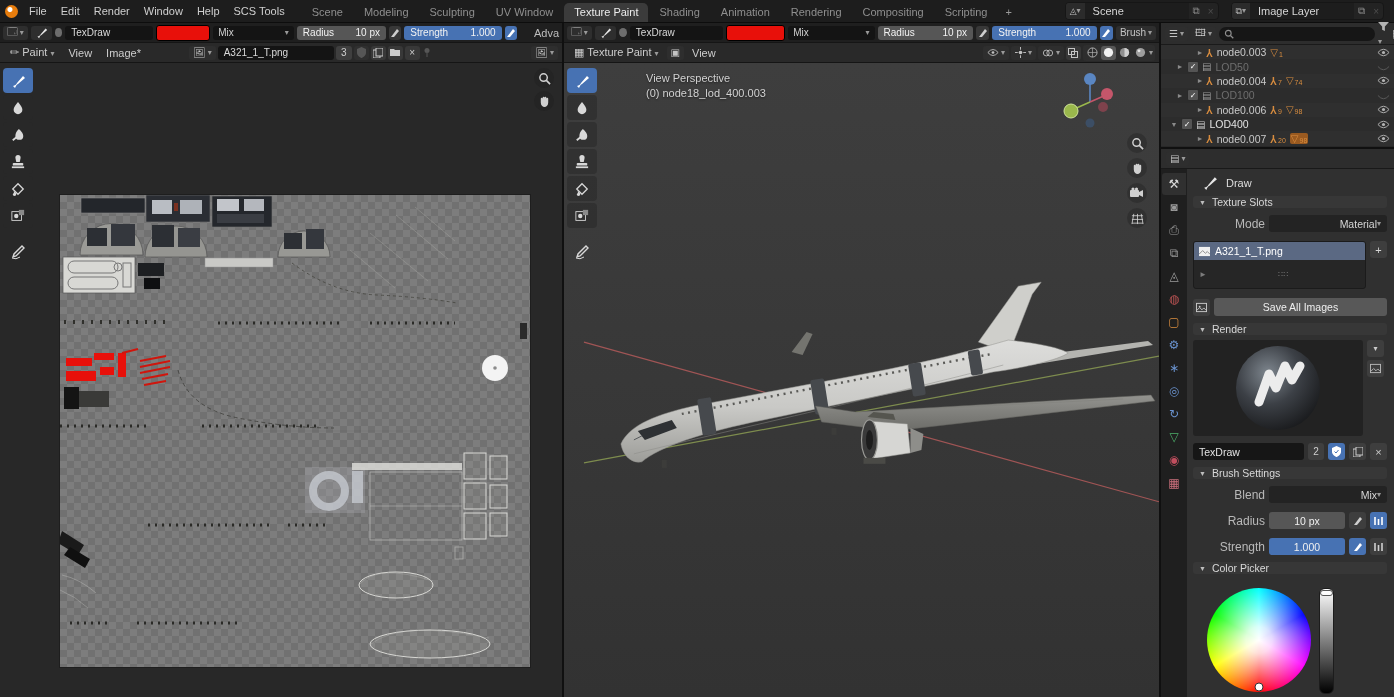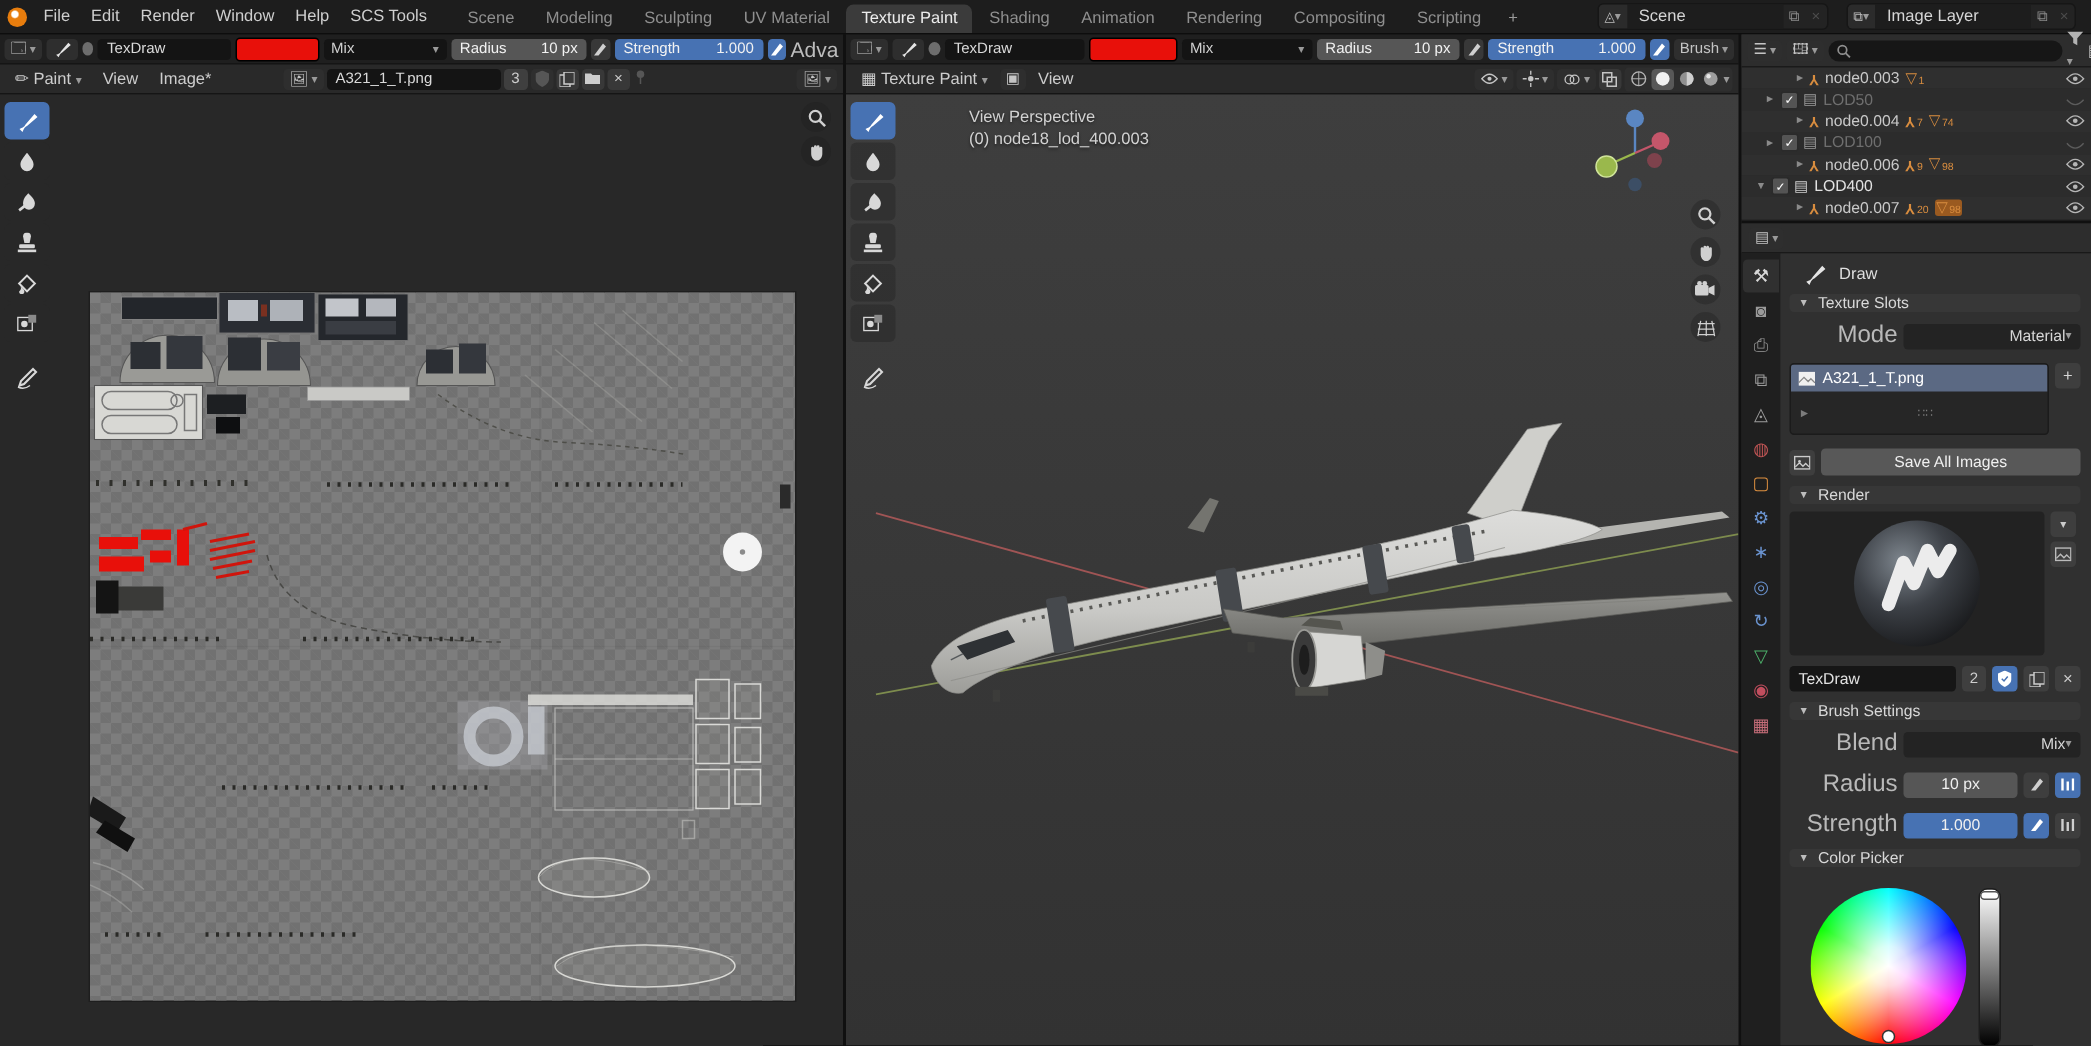--- a/index.html
+++ b/index.html
@@ -91,21 +91,21 @@
   #props-head{height:19px;background:#2d2d2d;border-bottom:1px solid #191919;display:flex;align-items:center;padding:0 5px;gap:3px;}
   #props-main{flex:1;display:flex;min-height:0;}
   #ptabs{width:26px;background:#1f1f1f;display:flex;flex-direction:column;align-items:center;padding-top:4px;gap:1px;}
   .ptab{width:24px;height:22px;display:flex;align-items:center;justify-content:center;font-size:12px;border-radius:3px 0 0 3px;}
   .ptab.active{background:#303030;}
   #pcontent{flex:1;background:#303030;padding:5px 7px 4px 6px;overflow:hidden;display:flex;flex-direction:column;gap:5px;min-width:0;}
   .ptool-row{display:flex;align-items:center;gap:8px;height:24px;color:#dedede;padding-left:8px;}
   .panel-h{height:18px;display:flex;align-items:center;gap:6px;background:#373737;border-radius:3px;color:#d8d8d8;padding:0 6px;font-size:10.5px;}
   .panel-h .tri{font-size:7px;color:#bdbdbd;}
   .prow{display:flex;align-items:center;gap:4px;margin:2px 0 2px 0;}
-  .plabel{width:72px;text-align:right;color:#b9b9b9;font-size:16px;flex:none;}
+  .plabel{width:72px;text-align:right;color:#b9b9b9;font-size:12px;flex:none;}
   .pdrop{flex:1;height:17px;background:#232323;border-radius:3px;display:flex;align-items:center;justify-content:flex-end;padding:0 6px;color:#d6d6d6;font-size:10.5px;}
   .pslider{flex:1;height:17px;background:#565656;border-radius:3px;display:flex;align-items:center;justify-content:center;color:#f0f0f0;font-size:10.5px;}
   .pslider.blue{background:#4772b3;}
   .sqbtn{width:17px;height:17px;border-radius:3px;background:#3e3e3e;display:flex;align-items:center;justify-content:center;flex:none;}
   .sqbtn.blue{background:#4772b3;}
   .listbox{flex:1;background:#262626;border:1px solid #1b1b1b;border-radius:3px;height:46px;display:flex;flex-direction:column;overflow:hidden;}
   .listsel{height:18px;background:#5b6983;display:flex;align-items:center;gap:5px;padding:0 5px;color:#fff;font-size:10.5px;}
   .listfoot{flex:1;display:flex;align-items:center;color:#7c7c7c;font-size:8px;padding:0 5px;justify-content:space-between;}
   .bigbtn{flex:1;height:18px;background:#585858;border-radius:3px;display:flex;align-items:center;justify-content:center;color:#efefef;font-size:10.5px;}
   .brush-prev{display:flex;gap:4px;}
@@ -137,21 +137,21 @@
   <div class="menu-item">File</div>
   <div class="menu-item">Edit</div>
   <div class="menu-item">Render</div>
   <div class="menu-item">Window</div>
   <div class="menu-item">Help</div>
   <div class="menu-item">SCS Tools</div>
   <div id="ws-tabs">
     <div class="ws-tab">Scene</div>
     <div class="ws-tab">Modeling</div>
     <div class="ws-tab">Sculpting</div>
-    <div class="ws-tab">UV Material</div>
+    <div class="ws-tab">UV Window</div>
     <div class="ws-tab active">Texture Paint</div>
     <div class="ws-tab">Shading</div>
     <div class="ws-tab">Animation</div>
     <div class="ws-tab">Rendering</div>
     <div class="ws-tab">Compositing</div>
     <div class="ws-tab">Scripting</div>
     <div class="ws-plus">+</div>
   </div>
   <div class="spacer"></div>
   <div class="tb-widget">
@@ -196,21 +196,21 @@
         </span>
       <span class="wslider blue" style="width:104px;">
           <span>Strength</span>
           <span>1.000</span>
         </span>
       <span class="pbtn blue">
           <svg width="10" height="10" viewBox="0 0 10 10">
             <path d="M1 9 L7 1 L9 3 L4 9 Z" fill="#fff"></path>
           </svg>
         </span>
-      <span style="color:#bdbdbd;font-size:14px;">Adva</span>
+      <span style="color:#bdbdbd;font-size:11px;margin-left:14px;">Adva</span>
     </div>
     <div class="row-head">
       <span class="hmenu">✏ <span>Paint</span> <span class="caret">▾</span></span>
       <span class="hmenu">View</span>
       <span class="hmenu">Image*</span>
       <span style="width:38px;"></span>
       <span class="wbtn">🖼<span class="caret">▾</span></span>
       <span class="wfield" style="width:104px;">A321_1_T.png</span>
       <span class="cntbadge" style="height:14px;">3</span>
       <span class="pbtn dim">

